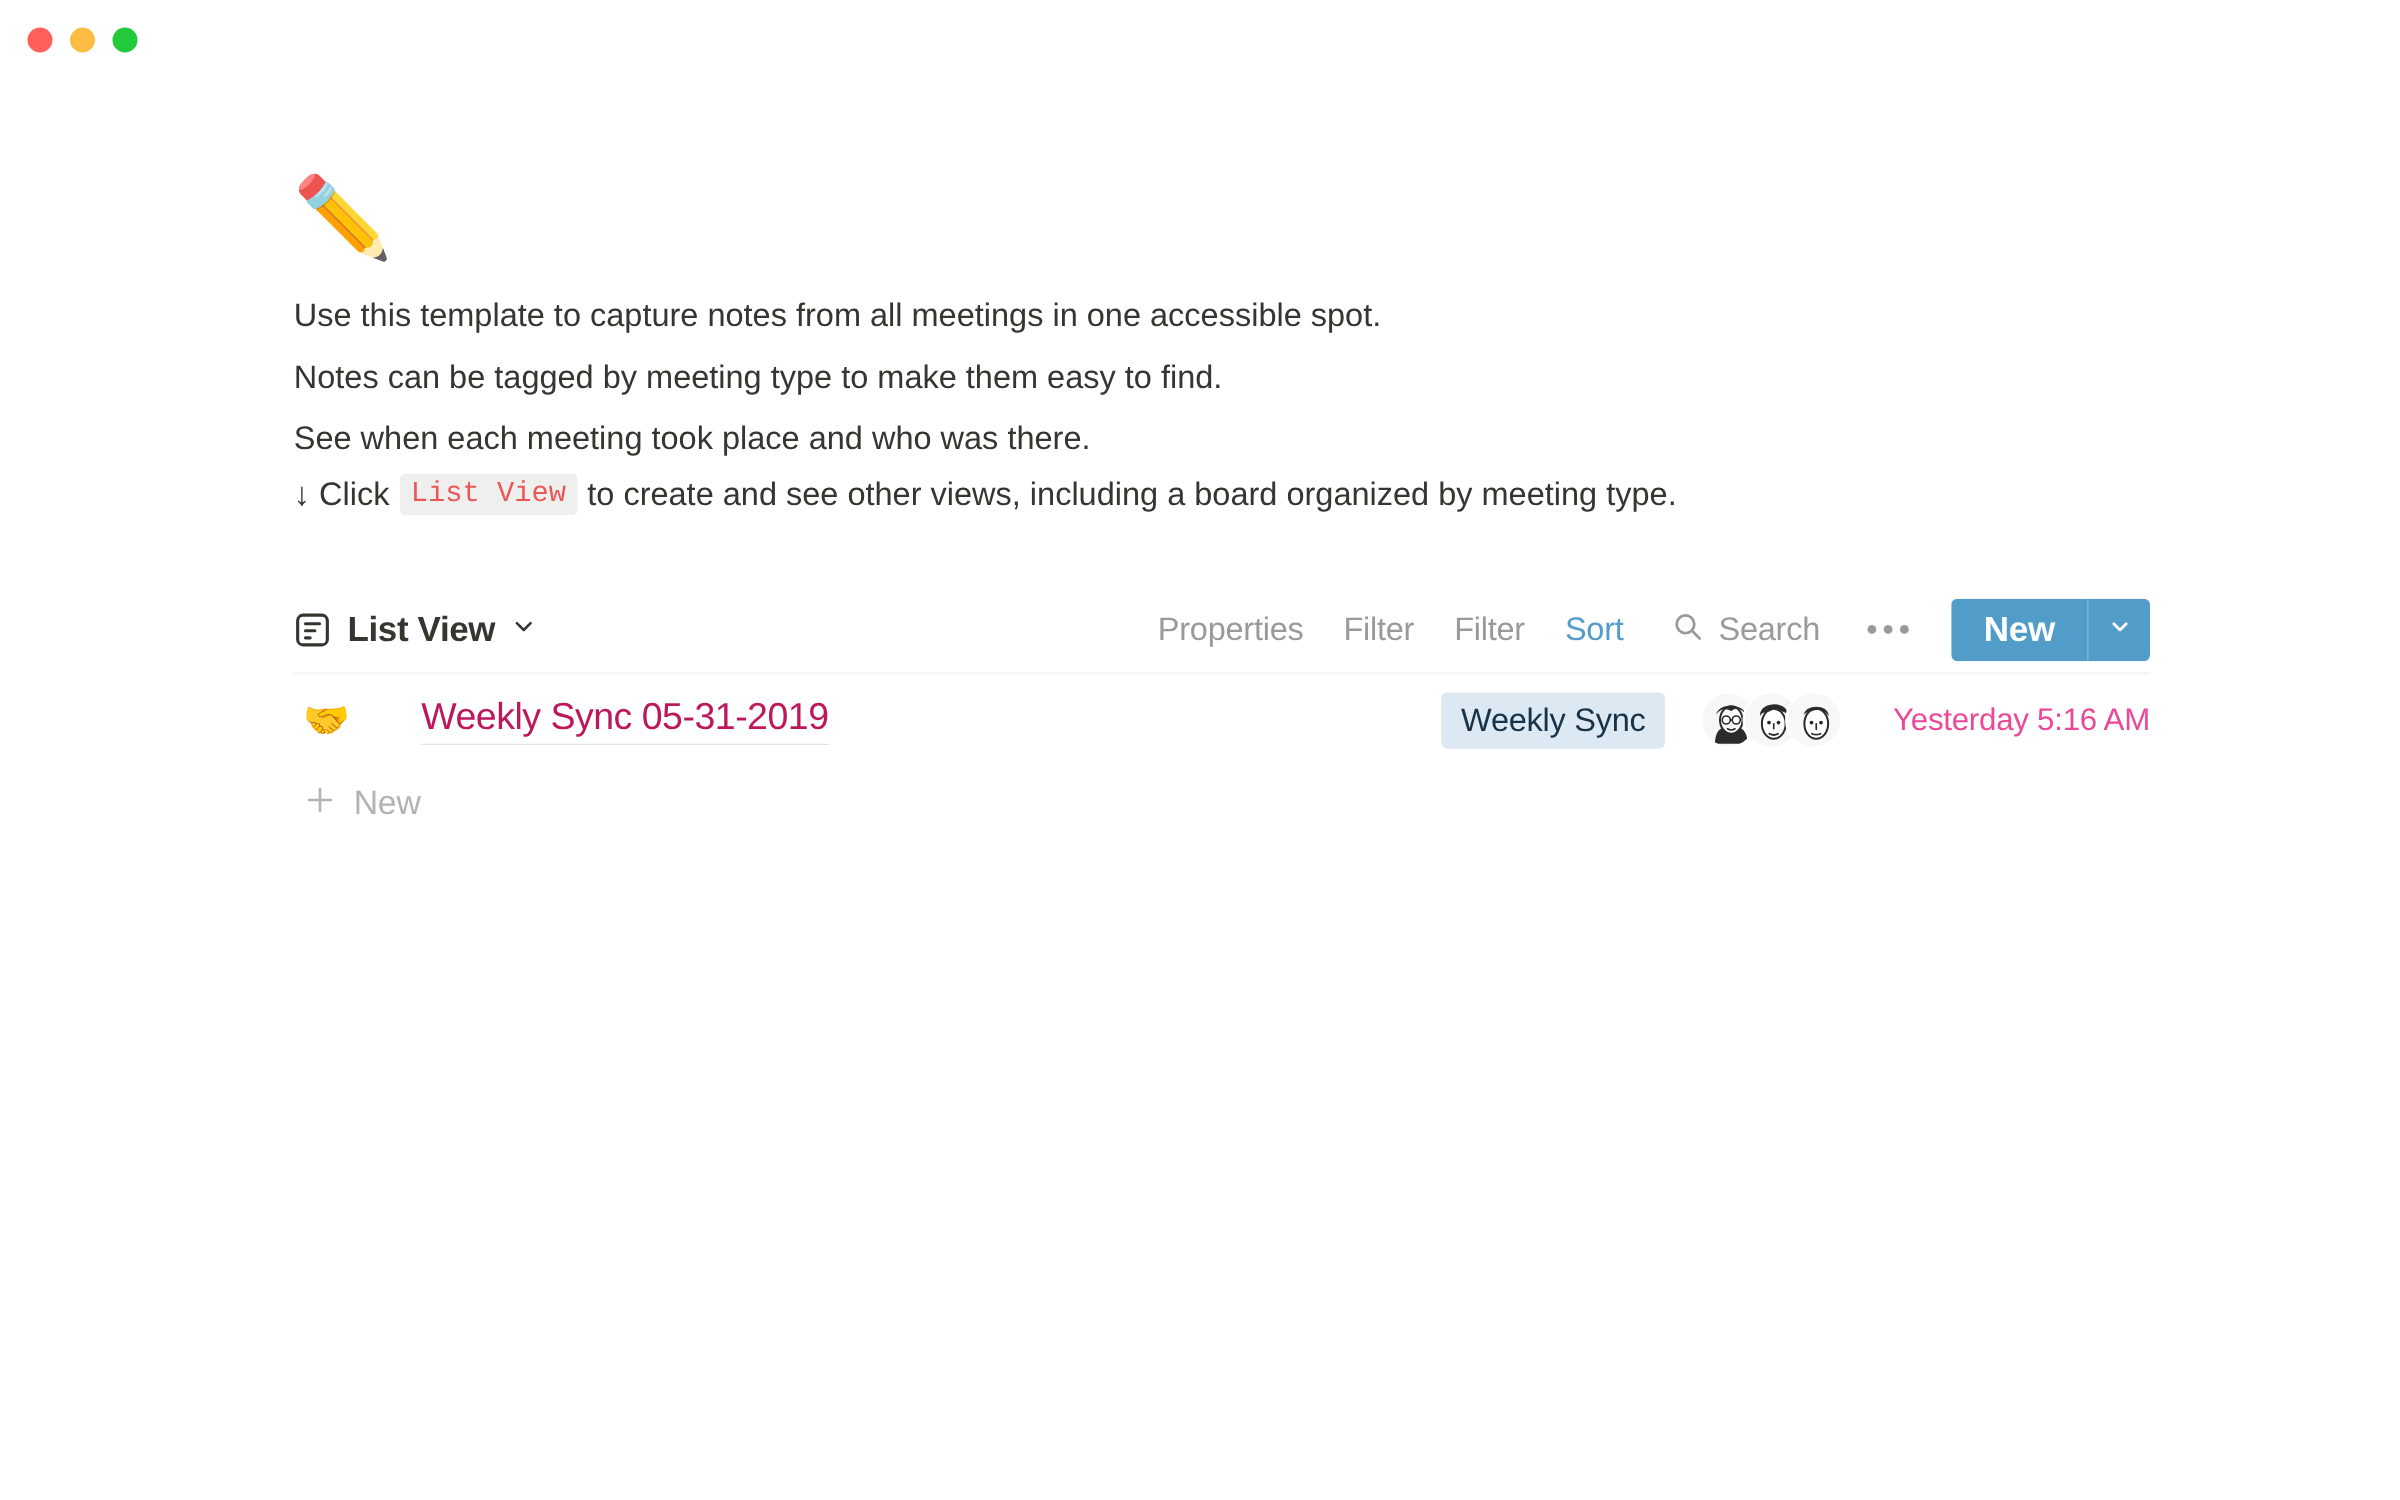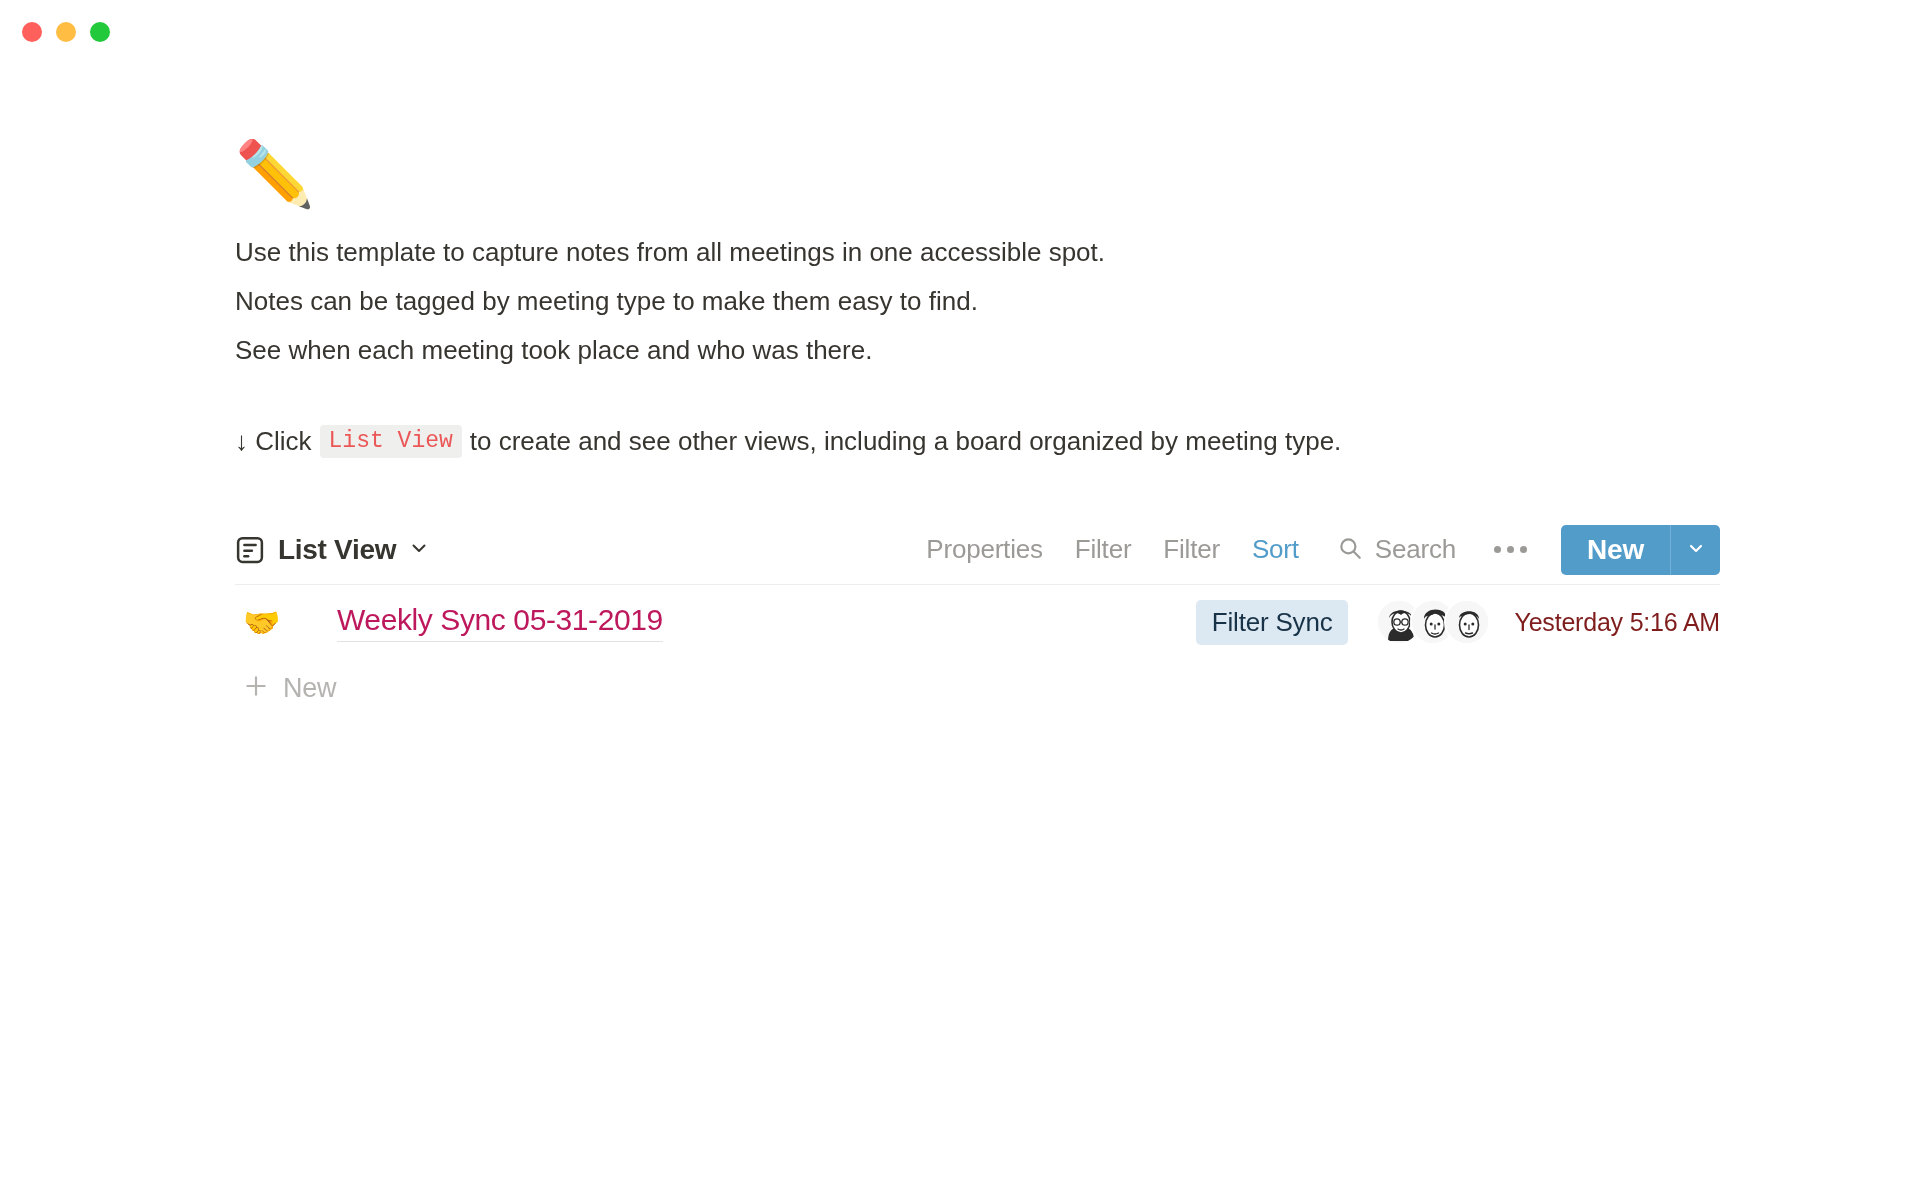--- a/index.html
+++ b/index.html
@@ -56,21 +56,20 @@
     margin-top: 24px;
   }
   .desc-line {
     font-size: 26px;
     line-height: 49px;
     color: #37352F;
     white-space: nowrap;
   }
 
   .hint-line {
-    margin-top: 46px;
     font-size: 26px;
     line-height: 40px;
     color: #37352F;
     white-space: nowrap;
     display: flex;
     align-items: center;
   }
   .code-chip {
     display: inline-block;
     font-family: "Liberation Mono", monospace;
@@ -229,23 +228,23 @@
   .avatar {
     width: 46px; height: 46px;
     border-radius: 50%;
     background: #F4F4F4;
     border: 2px solid #ffffff;
     overflow: hidden;
     display: block;
   }
   .avatar + .avatar { margin-left: -12px; }
   .timestamp {
-    margin-left: 24px;
+    margin-left: 40px;
     font-size: 25px;
-    color: #7f1d1d;
+    color: #ec4899;
     white-space: nowrap;
     letter-spacing: -0.2px;
   }
 
   .new-row {
     height: 58px;
     display: flex;
     align-items: center;
     gap: 14px;
     margin-left: 8px;
@@ -336,21 +335,21 @@
           </span>
         </div>
       </div>
     </div>
   </div>
 
   <div class="list-row">
     <span class="row-emoji">🤝</span>
     <span class="row-title">Weekly Sync 05-31-2019</span>
     <div class="row-meta">
-      <span class="tag-pill">Filter Sync</span>
+      <span class="tag-pill">Weekly Sync</span>
       <div class="avatars">
         <span class="avatar">
           <svg width="46" height="46" viewBox="0 0 46 46">
             <circle cx="23" cy="23" r="23" fill="#F7F7F7"></circle>
             <path d="M10 40 C10 30 14 26 23 26 C32 26 36 30 36 40 Z" fill="#2B2B2B"></path>
             <ellipse cx="23" cy="21" rx="9" ry="11" fill="#FFFFFF" stroke="#2B2B2B" stroke-width="1.6"></ellipse>
             <path d="M11 17 C12 7 34 7 35 18 C33 12 26 10 23 14 C20 11 13 12 11 17 Z" fill="#2B2B2B"></path>
             <circle cx="19" cy="21" r="3.2" fill="none" stroke="#2B2B2B" stroke-width="1.3"></circle>
             <circle cx="27" cy="21" r="3.2" fill="none" stroke="#2B2B2B" stroke-width="1.3"></circle>
             <path d="M22.2 21 H23.8" stroke="#2B2B2B" stroke-width="1.2"></path>

